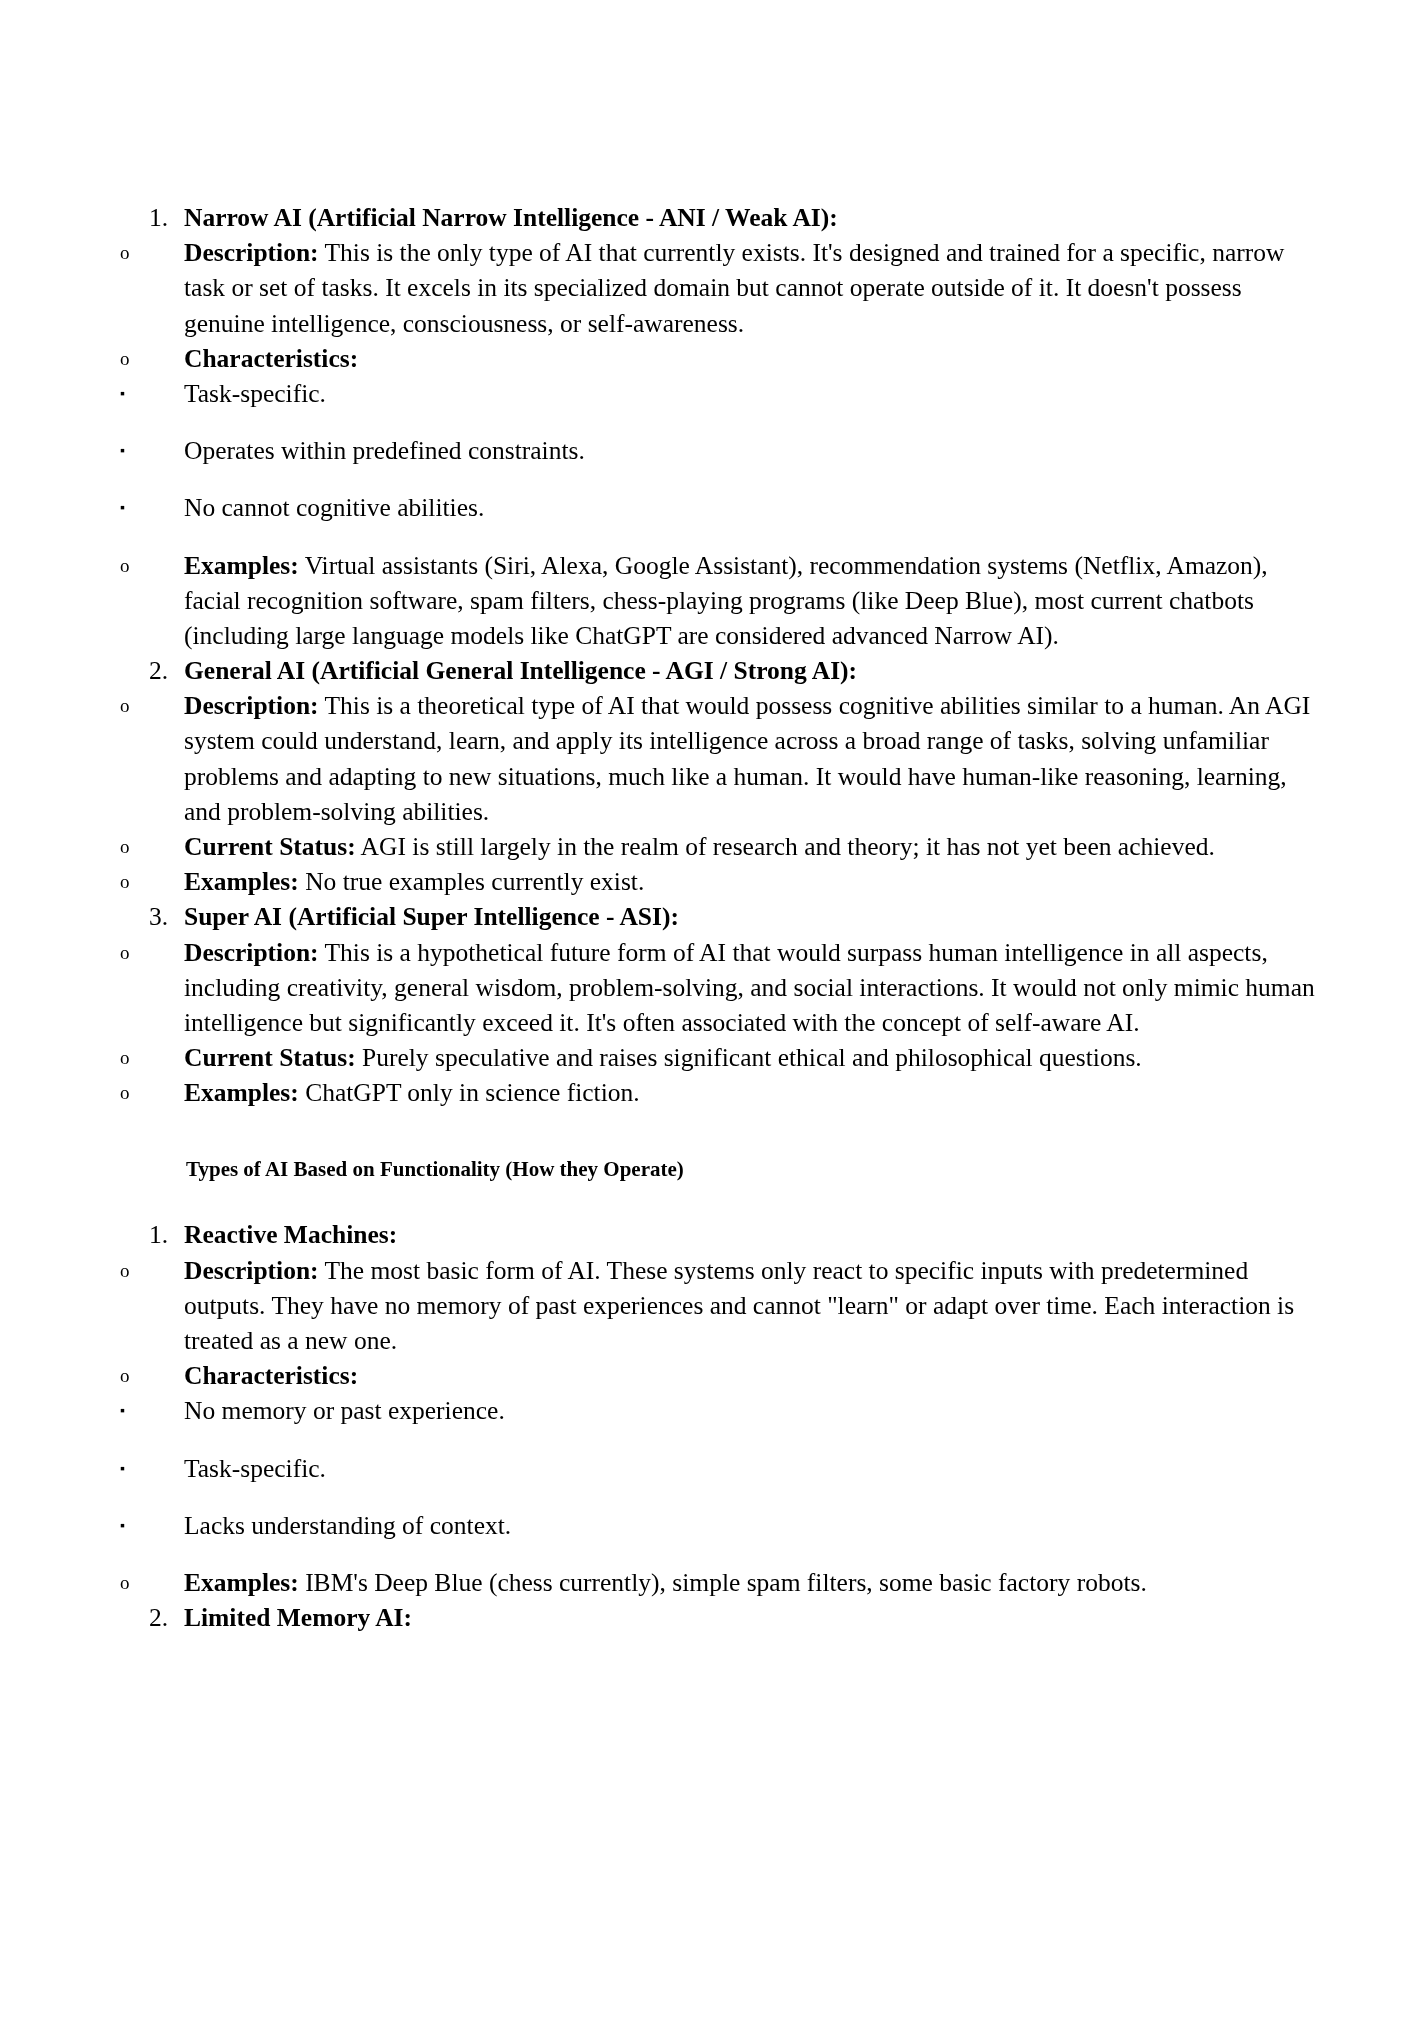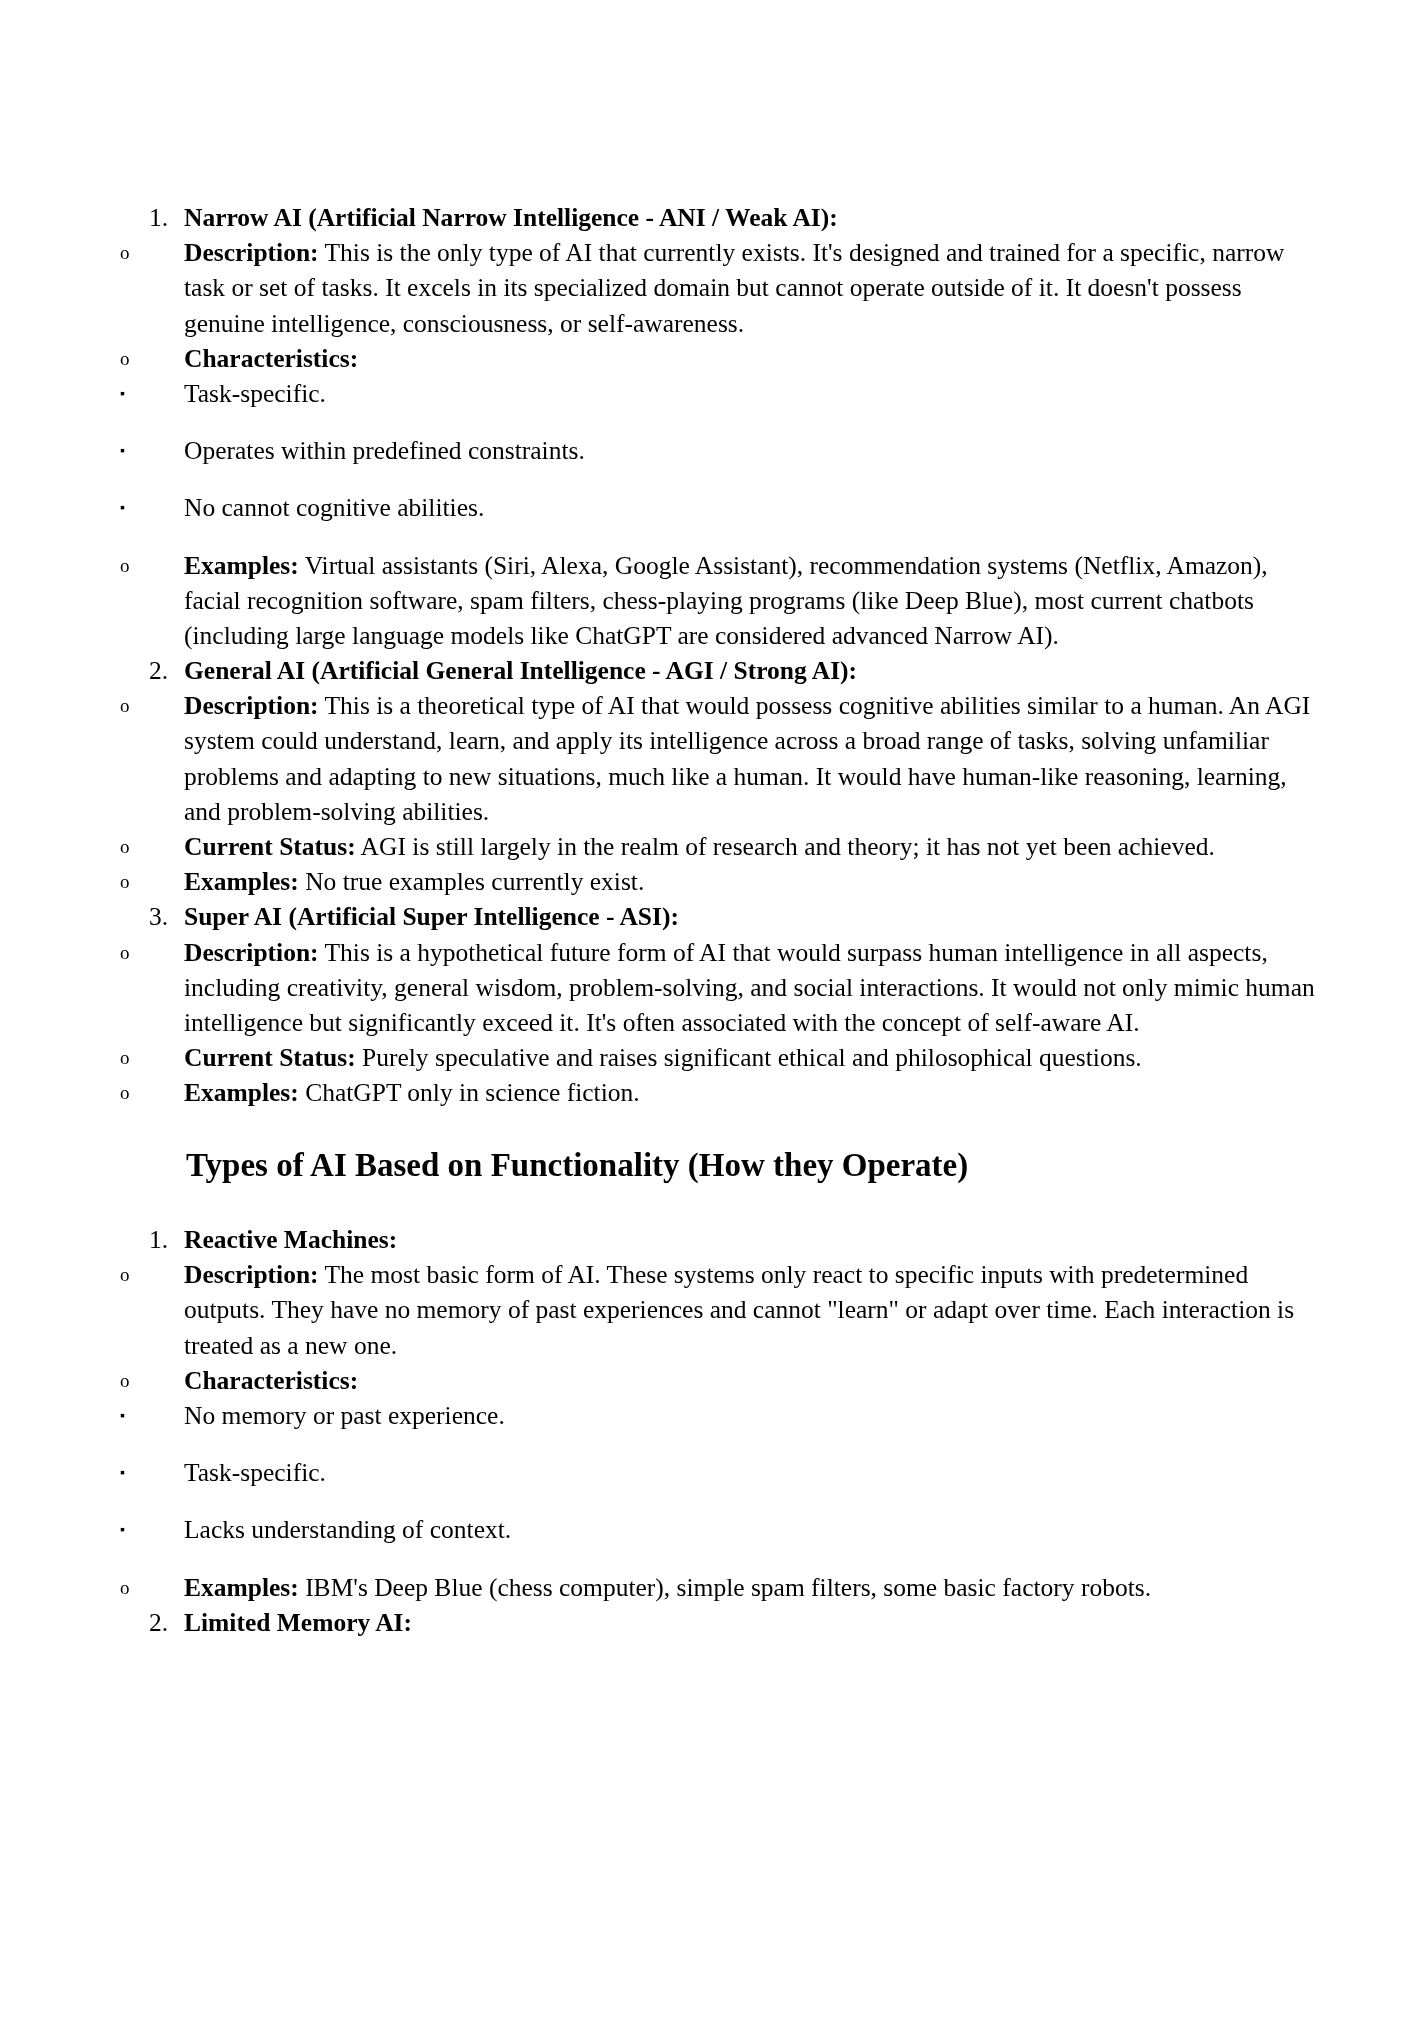--- a/index.html
+++ b/index.html
@@ -78,22 +78,22 @@
   .lvl3.tight {
     margin-top: 0;
   }
 
   .lead {
     font-weight: bold;
   }
 
   .heading {
     font-weight: bold;
-    font-size: 33px;
-    margin: 32px 0 0 66px;
+    font-size: 21px;
+    margin: 44px 0 0 66px;
   }
   .para {
     margin: 36px 0 0 66px;
     font-size: 25.5px;
   }
   .spacer-sm { height: 34px; }
 </style>
 </head>
 <body>
 
@@ -188,21 +188,21 @@
         <div class="row lvl3">
           <span class="marker">▪</span>
           <span class="body-text"><span>Task-specific.</span></span>
         </div>
         <div class="row lvl3">
           <span class="marker">▪</span>
           <span class="body-text"><span>Lacks understanding of context.</span></span>
         </div>
         <div class="row lvl2" style="margin-top: 22px;">
           <span class="marker">o</span>
-          <span class="body-text"><span class="lead">Examples:</span><span> IBM's Deep Blue (chess computer), simple spam filters, some basic factory robots.</span></span>
+          <span class="body-text"><span class="lead">Examples:</span><span> IBM's Deep Blue (chess currently), simple spam filters, some basic factory robots.</span></span>
         </div>
         <div class="row lvl1">
           <span class="marker">2.</span>
           <span class="body-text"><span class="lead">Limited Memory AI:</span></span>
         </div>
       </div>
 
   </div>
 </div>
 

